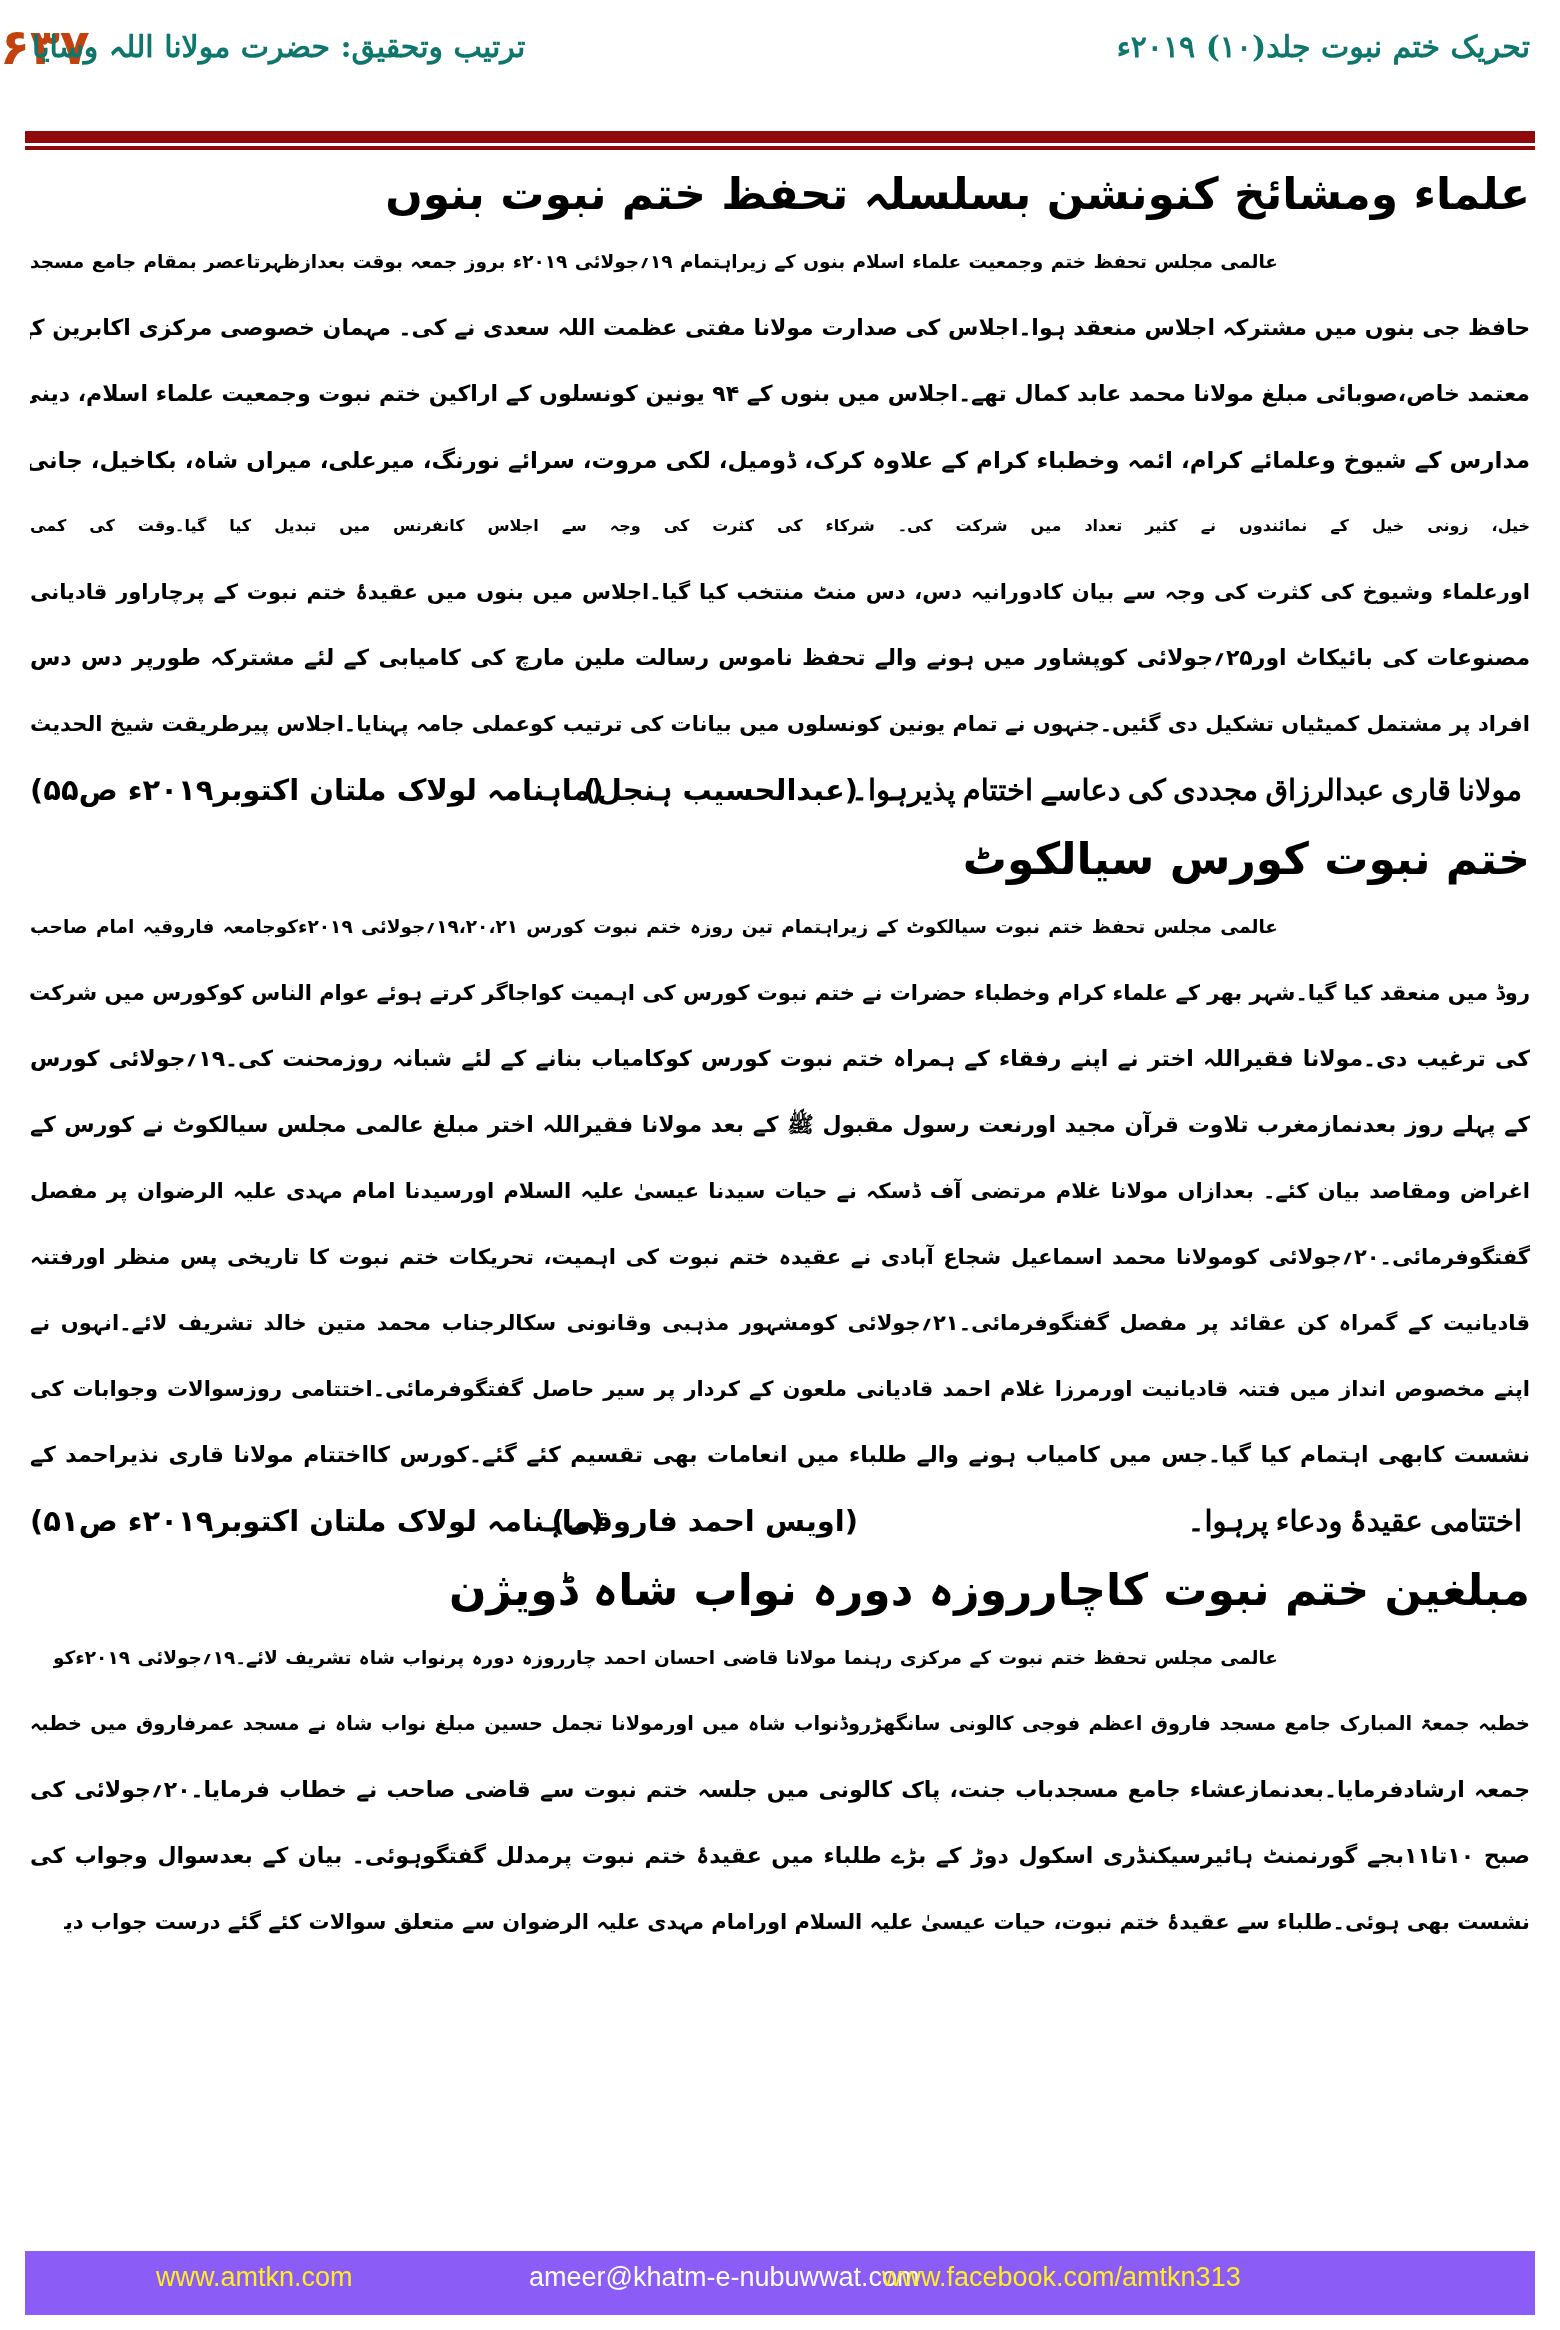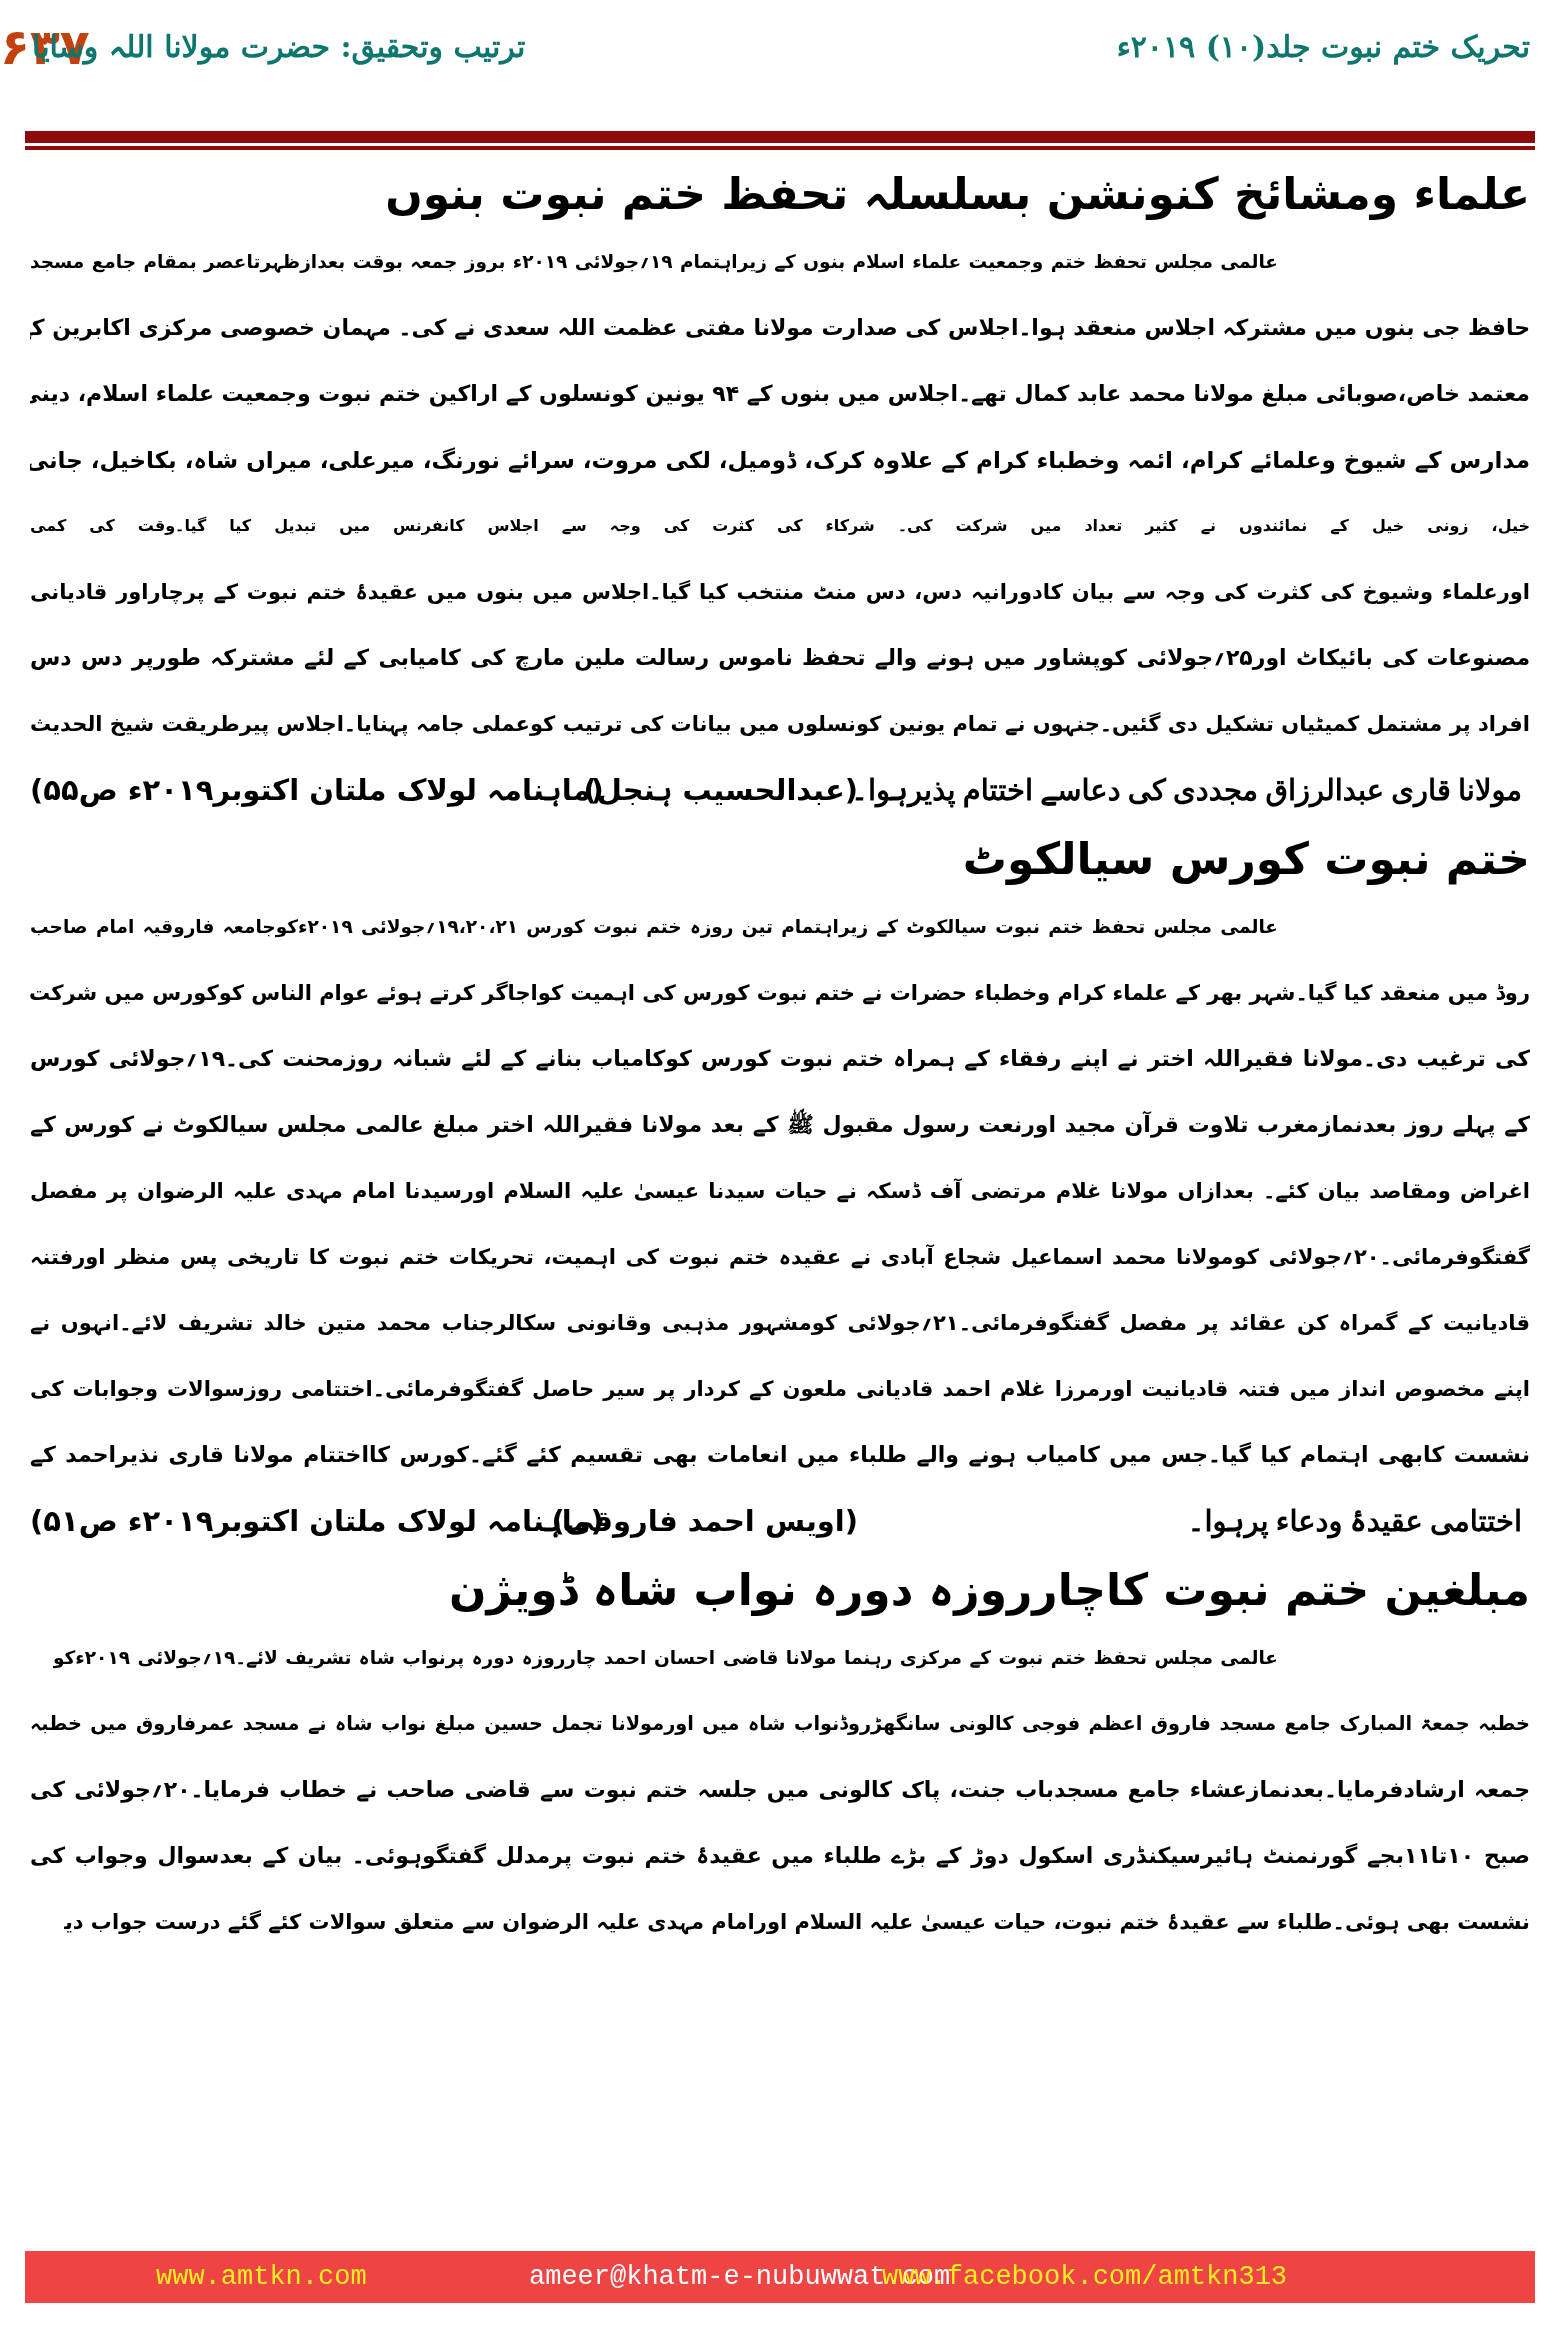--- a/index.html
+++ b/index.html
@@ -12,21 +12,21 @@
   .rule-thick { position:absolute; left:25px; width:1510px; top:131px; height:11.8px; background:#8f0a0a; }
   .rule-thin { position:absolute; left:25px; width:1510px; top:146px; height:4.2px; background:#8f0a0a; }
   .content { position:absolute; left:30px; width:1500px; top:158px; direction:rtl; font-family:"DejaVu Sans", sans-serif; color:#000; }
   .heading { font-weight:bold; font-size:44px; line-height:71px; height:71px; text-align:right; white-space:nowrap; overflow:hidden; }
   .line { font-weight:bold; font-size:29px; line-height:66px; height:66px; white-space:nowrap; overflow:hidden; text-align:justify; text-align-last:justify; }
   .line.first { padding-right:0; }
   .cite-line { position:relative; font-weight:bold; font-size:29px; line-height:66px; height:66px; white-space:nowrap; }
   .cite-line .main { position:absolute; right:8px; top:0;font-family:Liberation Serif, serif; }
   .cite-line .author { position:absolute; right:672px; top:0; }
   .cite-line .source { position:absolute; left:0; top:0; direction:rtl; }
-  .footer { position:absolute; left:25px; width:1510px; top:2251px; height:52px; background:#ef4444; font-family:Liberation Mono, monospace; font-size:27px; line-height:53px; }
+  .footer { position:absolute; left:25px; width:1510px; top:2251px; height:64px; background:#8b5cf6; font-family:Liberation Sans, sans-serif; font-size:27px; line-height:53px; }
   .footer span { position:absolute; top:0; white-space:nowrap; }
   .f-site { left:131px; color:#ffee22; }
   .f-mail { left:504px; color:#ffffff; }
   .f-fb { left:857px; color:#ffee22; }
 </style>
 </head>
 <body>
 
 <div class="page">
 

